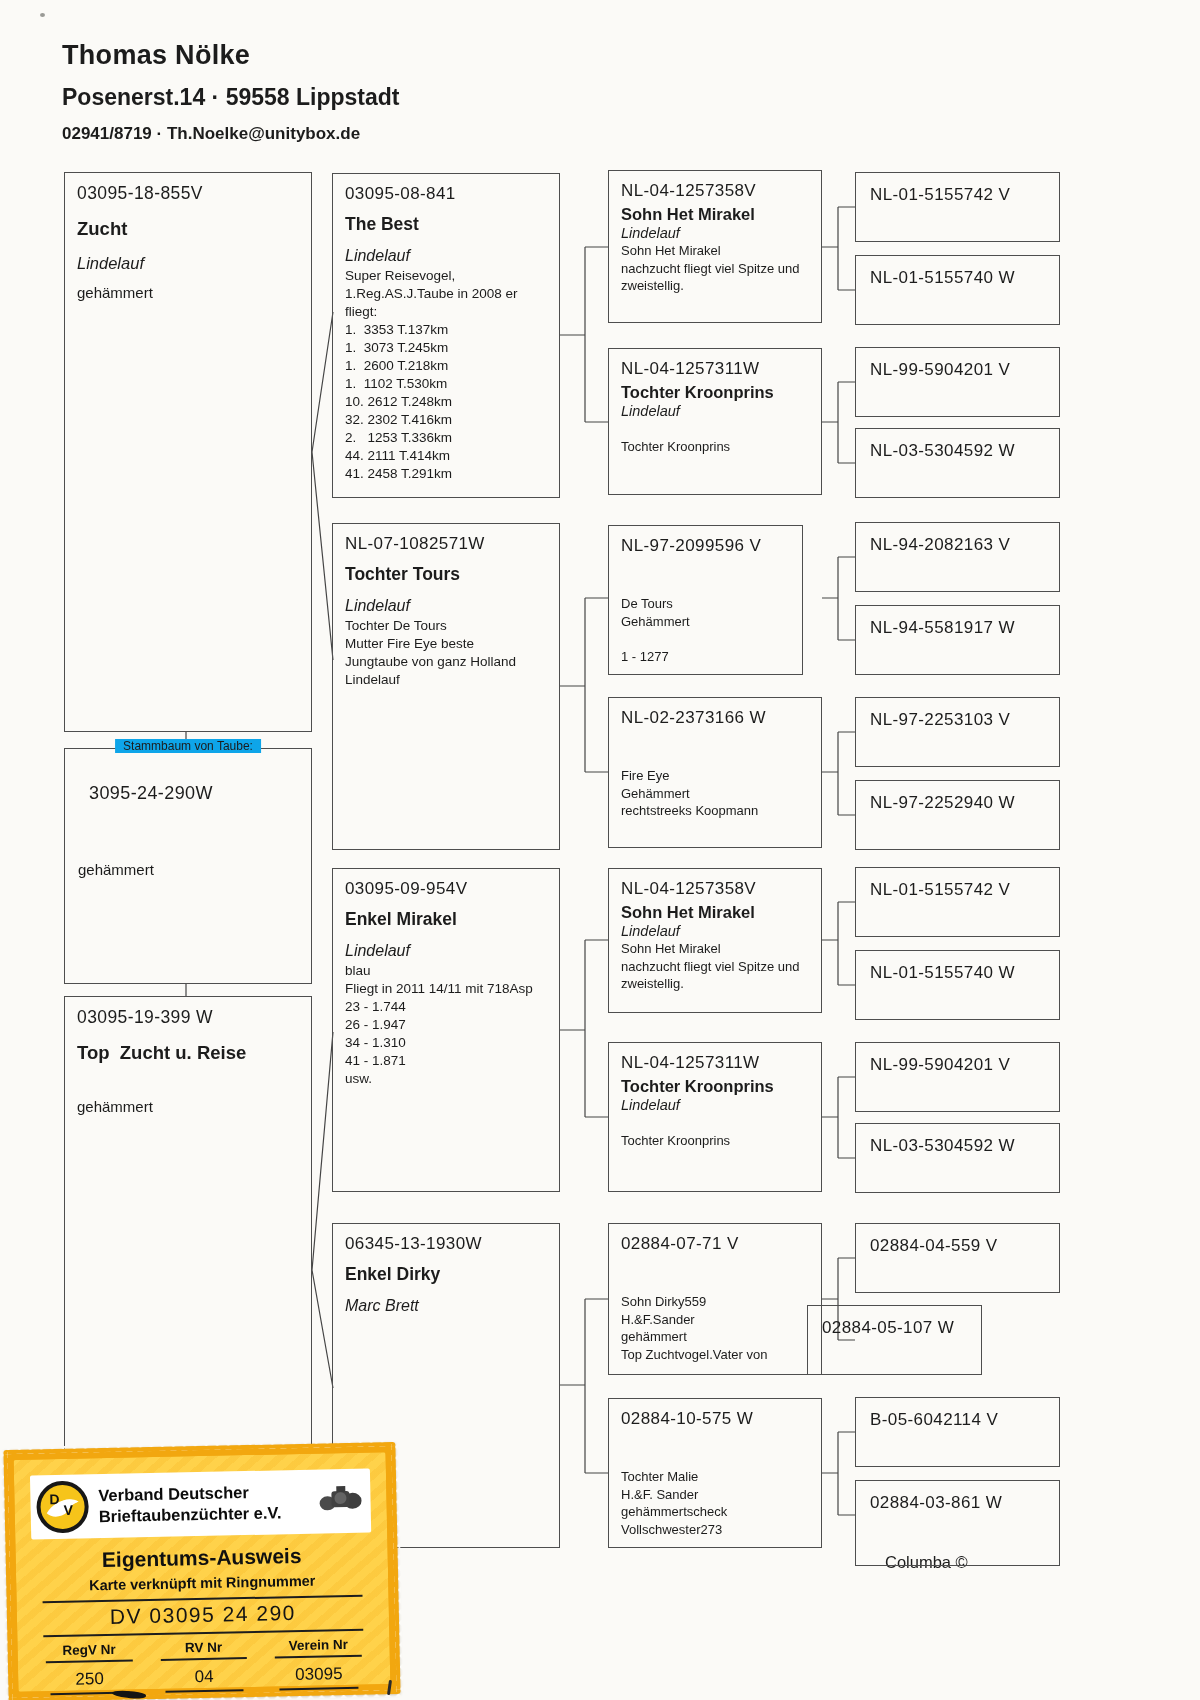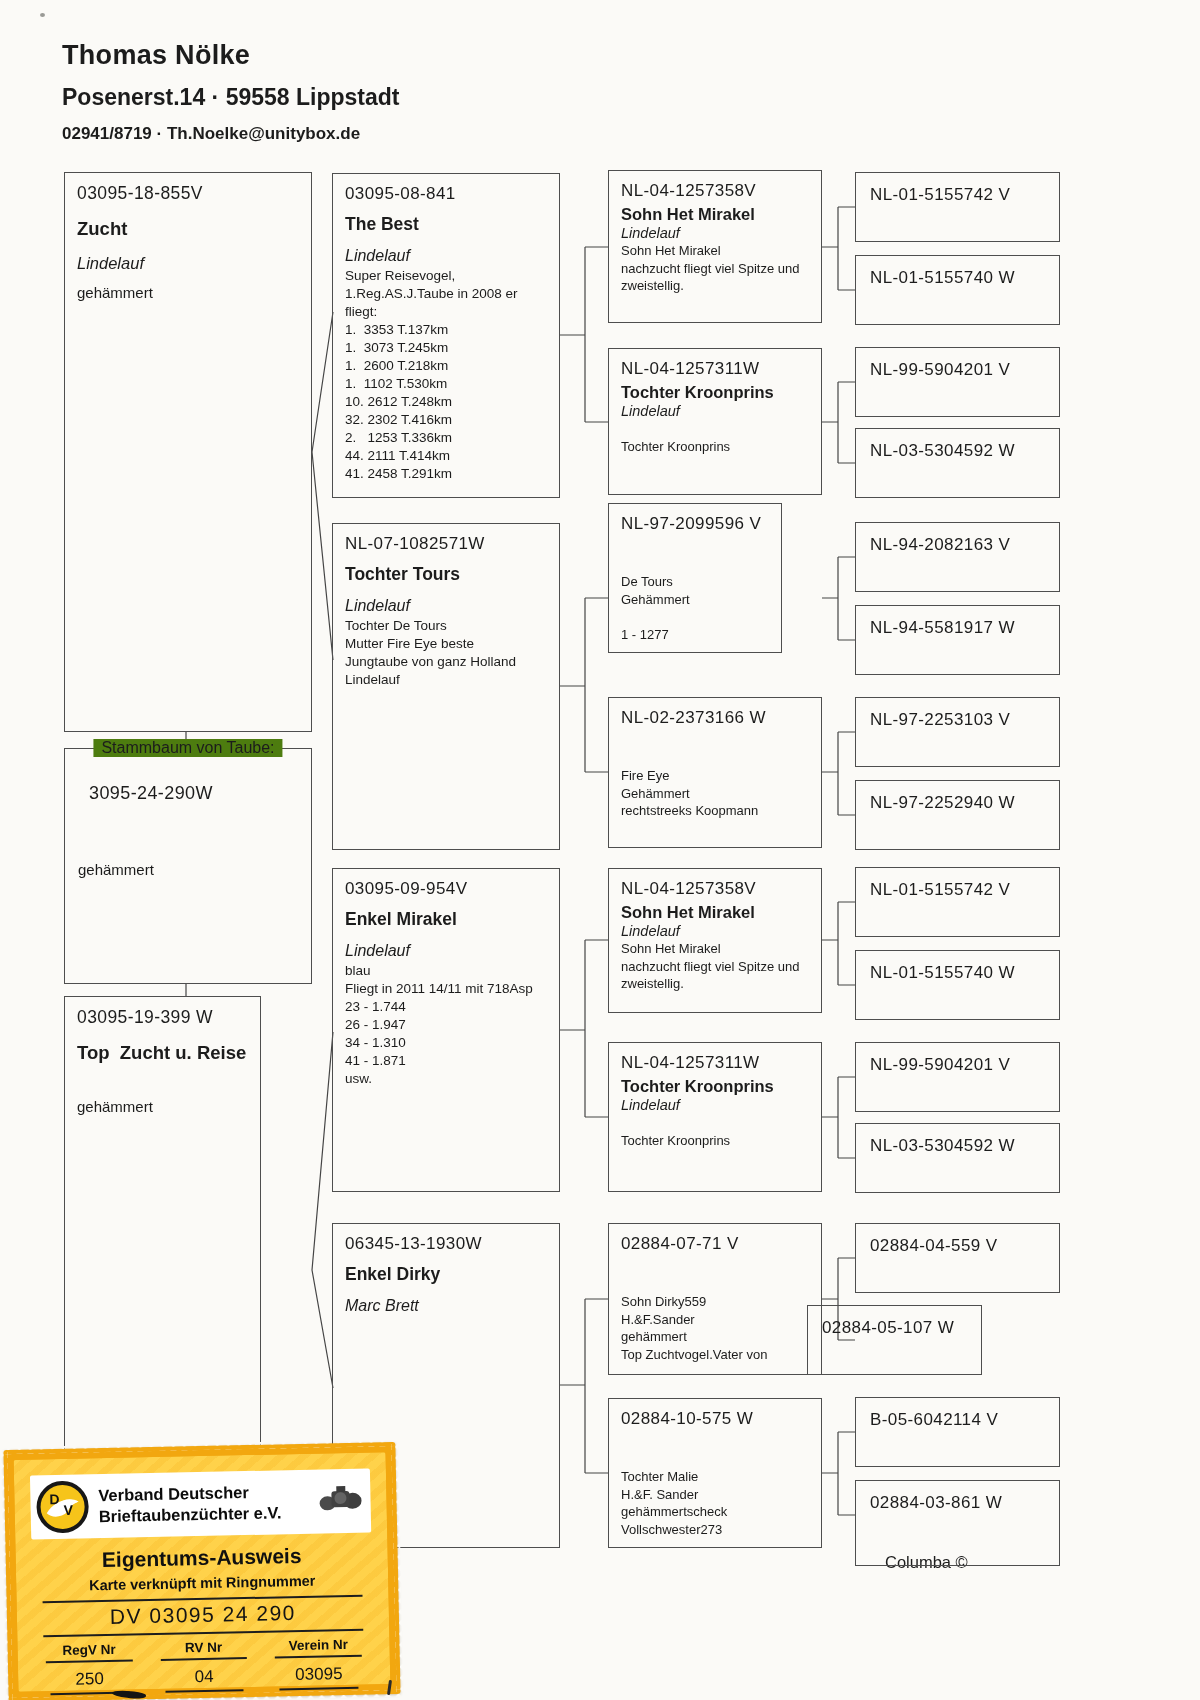--- a/index.html
+++ b/index.html
@@ -27,21 +27,21 @@
   .g2 .strain{font-size:16px;margin-bottom:2px;}
   .g2 .notes .ln{font-size:13.5px;line-height:18px;}
   .g3 .ring{margin-bottom:4px;}
   .g3 .bname{font-size:16.5px;margin-bottom:1px;}
   .g3 .strain{font-size:14.5px;margin-bottom:1px;}
   .g3 .notes .ln{font-size:13px;line-height:17.5px;}
   .g4{padding:12px 8px 10px 14px;}
   .g4 .ring{margin-bottom:0;}
   
   .subject{position:absolute;left:64px;top:748px;width:248px;height:236px;border:1px solid #4e4e4e;box-sizing:border-box;z-index:1;}
-  .subject .legend{position:absolute;top:-10px;left:50%;transform:translateX(-50%);background:#4d7c0f;padding:0 8px;font-size:16px;white-space:nowrap;}
+  .subject .legend{position:absolute;top:-10px;left:50%;transform:translateX(-50%);background:#0ea5e9;padding:0 8px;font-size:12px;white-space:nowrap;}
   .subject .sring{position:absolute;left:24px;top:34px;font-size:18px;letter-spacing:.4px;}
   .subject .scolor{position:absolute;left:13px;top:112px;font-size:15px;}
   
   .wires{position:absolute;left:0;top:0;z-index:0;}
   
   .columba{position:absolute;left:885px;top:1553px;width:175px;text-align:left;font-size:16.5px;}
   
   .card{position:absolute;left:6px;top:1446px;width:392px;height:252px;background:#f2a70f;transform:rotate(-1.2deg);z-index:5;border-radius:3px;box-shadow:0 1px 3px rgba(80,60,0,.25);}
   .perf{position:absolute;z-index:6;}
   .perf.t{top:-3px;left:0;right:0;height:7px;background-image:radial-gradient(circle 3px at 5px 0px,#fbfaf7 2.6px,transparent 3px);background-size:11px 7px;background-repeat:repeat-x;}
@@ -107,21 +107,21 @@
         <div class="ln">gehämmert</div>
       </div>
   </div>
 
   <div class="subject">
     <div class="legend">Stammbaum von Taube:</div>
     <div class="sring">3095-24-290W</div>
     <div class="scolor">gehämmert</div>
   </div>
 
-  <div class="pbox g1" style="left:64px;top:996px;width:197px;height:549px">
+  <div class="pbox g1" style="left:64px;top:996px;width:248px;height:549px">
     <div class="ring">03095-19-399 W</div>
     <div class="bname">Top  Zucht u. Reise</div>
     <div class="notes">
         <div class="ln">&nbsp;</div>
         <div class="ln">gehämmert</div>
       </div>
   </div>
 
   <div class="pbox g2" style="left:332px;top:173px;width:228px;height:325px">
     <div class="ring">03095-08-841</div>
@@ -185,21 +185,21 @@
   </div>
   <div class="pbox g3" style="left:608px;top:348px;width:214px;height:147px">
     <div class="ring">NL-04-1257311W</div>
     <div class="bname">Tochter Kroonprins</div>
     <div class="strain">Lindelauf</div>
     <div class="notes">
         <div class="ln">&nbsp;</div>
         <div class="ln">Tochter Kroonprins</div>
       </div>
   </div>
-  <div class="pbox g3" style="left:608px;top:503px;width:174px;height:150px">
+  <div class="pbox g3" style="left:608px;top:525px;width:195px;height:150px">
     <div class="ring">NL-97-2099596 V</div>
     <div class="notes">
         <div class="ln">&nbsp;</div>
         <div class="ln">&nbsp;</div>
         <div class="ln">De Tours</div>
         <div class="ln">Gehämmert</div>
         <div class="ln">&nbsp;</div>
         <div class="ln">1 - 1277</div>
       </div>
   </div>

